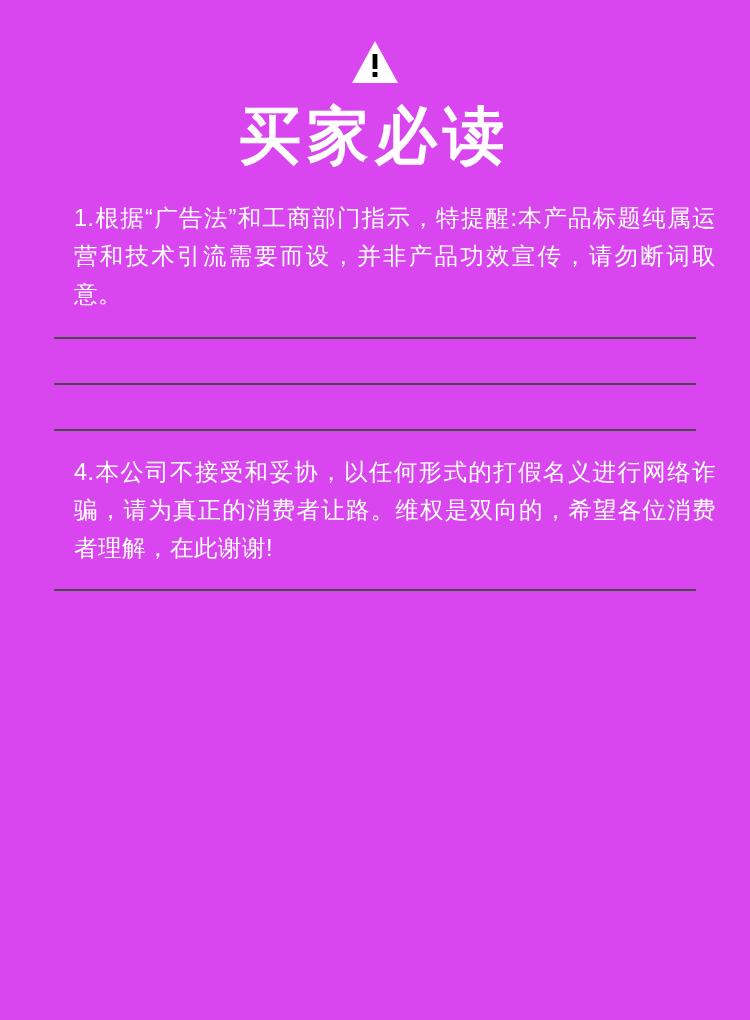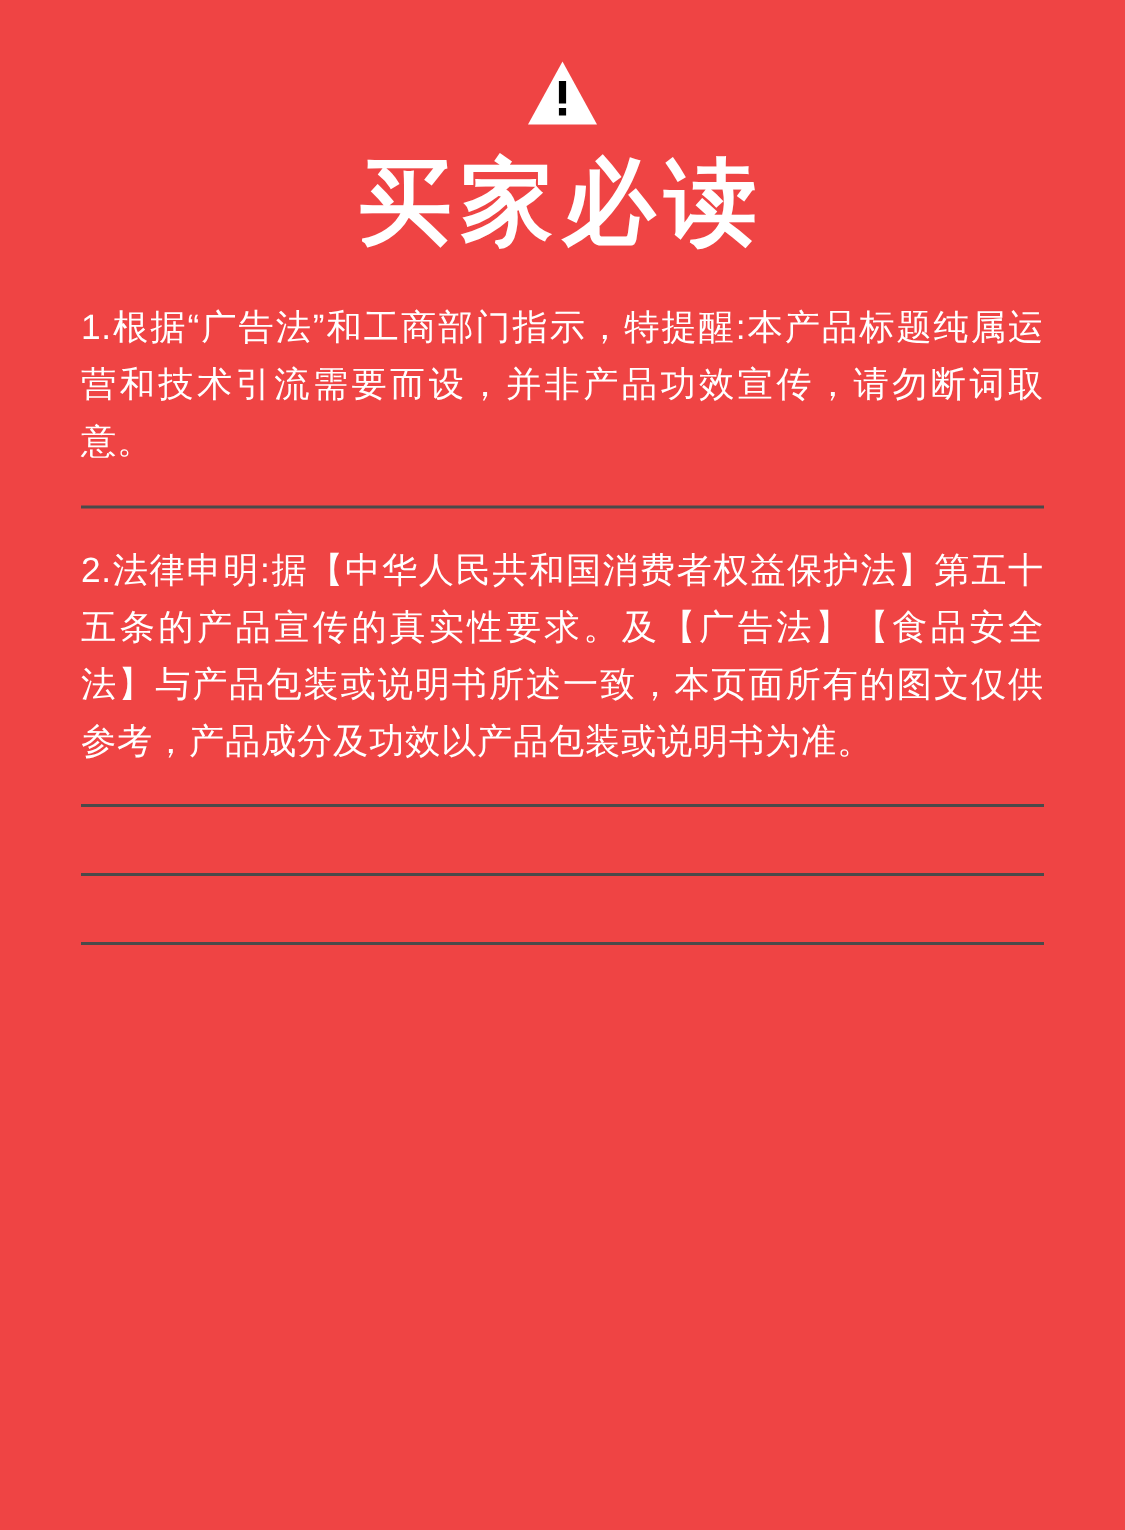--- a/index.html
+++ b/index.html
@@ -10,21 +10,21 @@
   body {
     width: 750px;
     height: 1020px;
     overflow: hidden;
     font-family: "Liberation Sans", sans-serif;
     color: #ffffff;
   }
   .page {
     width: 750px;
     min-height: 1020px;
-    background: #ef4444;
+    background: #d946ef;
     box-sizing: border-box;
     padding: 34px 54px 0 54px;
     display: flex;
     flex-direction: column;
     align-items: center;
   }
   .warning-icon {
     width: 48px;
     height: 44px;
     margin-top: 6px;
@@ -41,20 +41,21 @@
     margin: 6px 0 30px 0;
     text-align: center;
   }
   .sections {
     width: 100%;
     display: flex;
     flex-direction: column;
   }
   .section {
     width: 100%;
+    margin-left: 20px;
   }
   .section p {
     margin: 0;
     font-size: 23.5px;
     line-height: 1.62;
     letter-spacing: 0.5px;
     color: #ffffff;
     text-align: justify;
     text-justify: inter-ideograph;
     font-family: "Liberation Sans", sans-serif;
@@ -80,23 +81,23 @@
 
   <div class="title">买家必读</div>
 
   <div class="sections">
 
     <div class="section sec-1">
       <p>1.根据“广告法”和工商部门指示，特提醒:本产品标题纯属运营和技术引流需要而设，并非产品功效宣传，请勿断词取意。</p>
     </div>
     <hr class="divider">
 
-    <div class="section sec-2">
-      <p>2.法律申明:据【中华人民共和国消费者权益保护法】第五十五条的产品宣传的真实性要求。及【广告法】【食品安全法】与产品包装或说明书所述一致，本页面所有的图文仅供参考，产品成分及功效以产品包装或说明书为准。</p>
-    </div>
     <hr class="divider">
 
     <hr class="divider">
 
+    <div class="section sec-4">
+      <p>4.本公司不接受和妥协，以任何形式的打假名义进行网络诈骗，请为真正的消费者让路。维权是双向的，希望各位消费者理解，在此谢谢!</p>
+    </div>
     <hr class="divider">
 
   </div>
 </div>
 
 </body></html>

